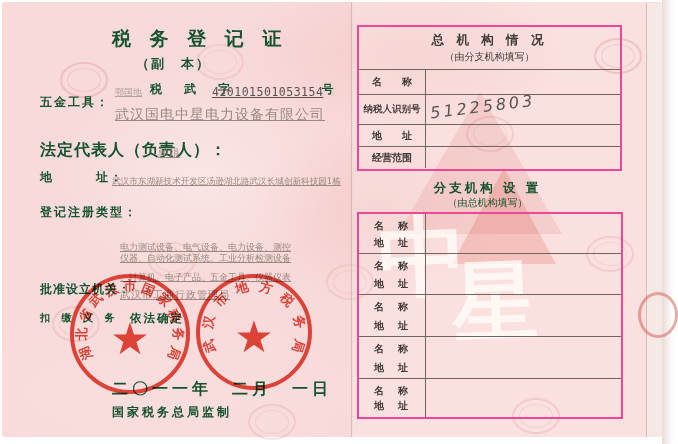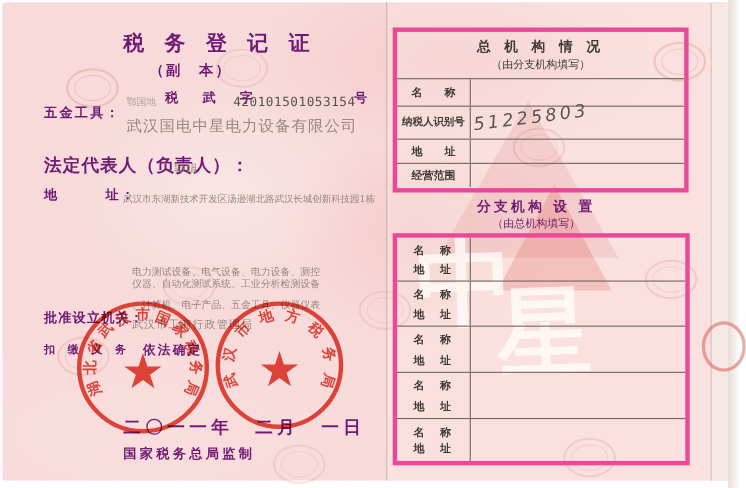--- a/index.html
+++ b/index.html
@@ -13,27 +13,27 @@
           radial-gradient(ellipse 300px 120px at 20% 90%, rgba(250,226,224,.5), transparent 75%),
           #f8dada;}
   .rightlight{position:absolute;left:352px;top:2px;width:294px;height:435px;
         background:rgba(255,248,244,.25);}
   .fold{position:absolute;left:351px;top:2px;width:2px;height:435px;
         background:linear-gradient(to right, rgba(120,66,58,.30), rgba(255,255,255,.35));}
   .backedge{position:absolute;left:646px;top:3px;width:16px;height:434px;
         background:#f6e9e5;border-left:1px solid rgba(170,110,100,.35);}
   .shadow-r{position:absolute;left:662px;top:0;width:16px;height:444px;
         background:linear-gradient(to right,#e9dcd8,#ffffff 70%);}
-  .lbl{position:absolute;color:#701a75;font-weight:bold;white-space:nowrap;z-index:3;}
-  .val{position:absolute;color:#99897e;white-space:nowrap;z-index:3;}
+  .lbl{position:absolute;color:#14532d;font-weight:bold;white-space:nowrap;z-index:3;}
+  .val{position:absolute;color:#99897e;white-space:nowrap;z-index:3;text-decoration:underline;}
   .mono{font-family:"DejaVu Sans Mono",monospace;}
   .hand{position:absolute;color:#5c554e;font-family:"DejaVu Sans",sans-serif;font-style:italic;
         transform:rotate(-7deg);letter-spacing:3px;z-index:3;}
   
-  .tbox{position:absolute;border:4px solid #ec4899;z-index:2;background:transparent;}
+  .tbox{position:absolute;border:2px solid #ec4899;z-index:2;background:transparent;}
   .trow{position:relative;border-bottom:1px solid #6f665f;box-sizing:border-box;}
   .trow:last-child{border-bottom:none;}
   .tlabel{position:absolute;left:0;top:0;bottom:0;width:66px;border-right:1px solid #6f665f;
         display:flex;align-items:center;justify-content:center;color:#3f3a36;font-weight:bold;}
   .thead{display:flex;flex-direction:column;align-items:center;justify-content:center;
         border-bottom:1px solid #6f665f;box-sizing:border-box;color:#3f3a36;}
   .blklbl{position:absolute;left:0;color:#3f3a36;font-weight:bold;font-size:10px;width:66px;
         text-align:center;letter-spacing:2px;}
   
   .stamp{position:absolute;width:144px;height:144px;z-index:5;mix-blend-mode:multiply;opacity:.9;
@@ -87,20 +87,21 @@
 
   <div class="lbl" style="left:40px;top:94px;font-size:12px;letter-spacing:2px">五金工具：</div>
   <div class="val" style="left:115px;top:106px;font-size:14px;letter-spacing:1px">武汉国电中星电力设备有限公司</div>
 
   <div class="lbl" style="left:40px;top:140px;font-size:16px;letter-spacing:1px">法定代表人（负责人）：</div>
   <div class="val" style="left:158px;top:146px;font-size:10px;letter-spacing:1px">郭娟</div>
 
   <div class="lbl" style="left:40px;top:169px;font-size:12px;letter-spacing:2px">地　　　址：</div>
   <div class="val" style="left:112px;top:176px;font-size:8.6px">武汉市东湖新技术开发区汤逊湖北路武汉长城创新科技园1栋</div>
 
+  <div class="lbl" style="left:40px;top:204px;font-size:12px;letter-spacing:2px">登记注册类型：</div>
 
   <div class="val" style="left:120px;top:241px;font-size:9px">电力测试设备、电气设备、电力设备、测控</div>
   <div class="val" style="left:120px;top:252px;font-size:9px">仪器、自动化测试系统、工业分析检测设备</div>
   <div class="val" style="left:120px;top:271px;font-size:9px">、计算机、电子产品、五金工具、仪器仪表</div>
 
   <div class="lbl" style="left:40px;top:281px;font-size:12px;letter-spacing:1px">批准设立机关：</div>
   <div class="val" style="left:120px;top:288px;font-size:10px;letter-spacing:1px">武汉市工商行政管理局</div>
 
   <div class="lbl" style="left:40px;top:311px;font-size:10px;letter-spacing:4px">扣 缴 义 务</div>
   <div class="lbl" style="left:130px;top:311px;font-size:11.5px;letter-spacing:2px">依法确定</div>

